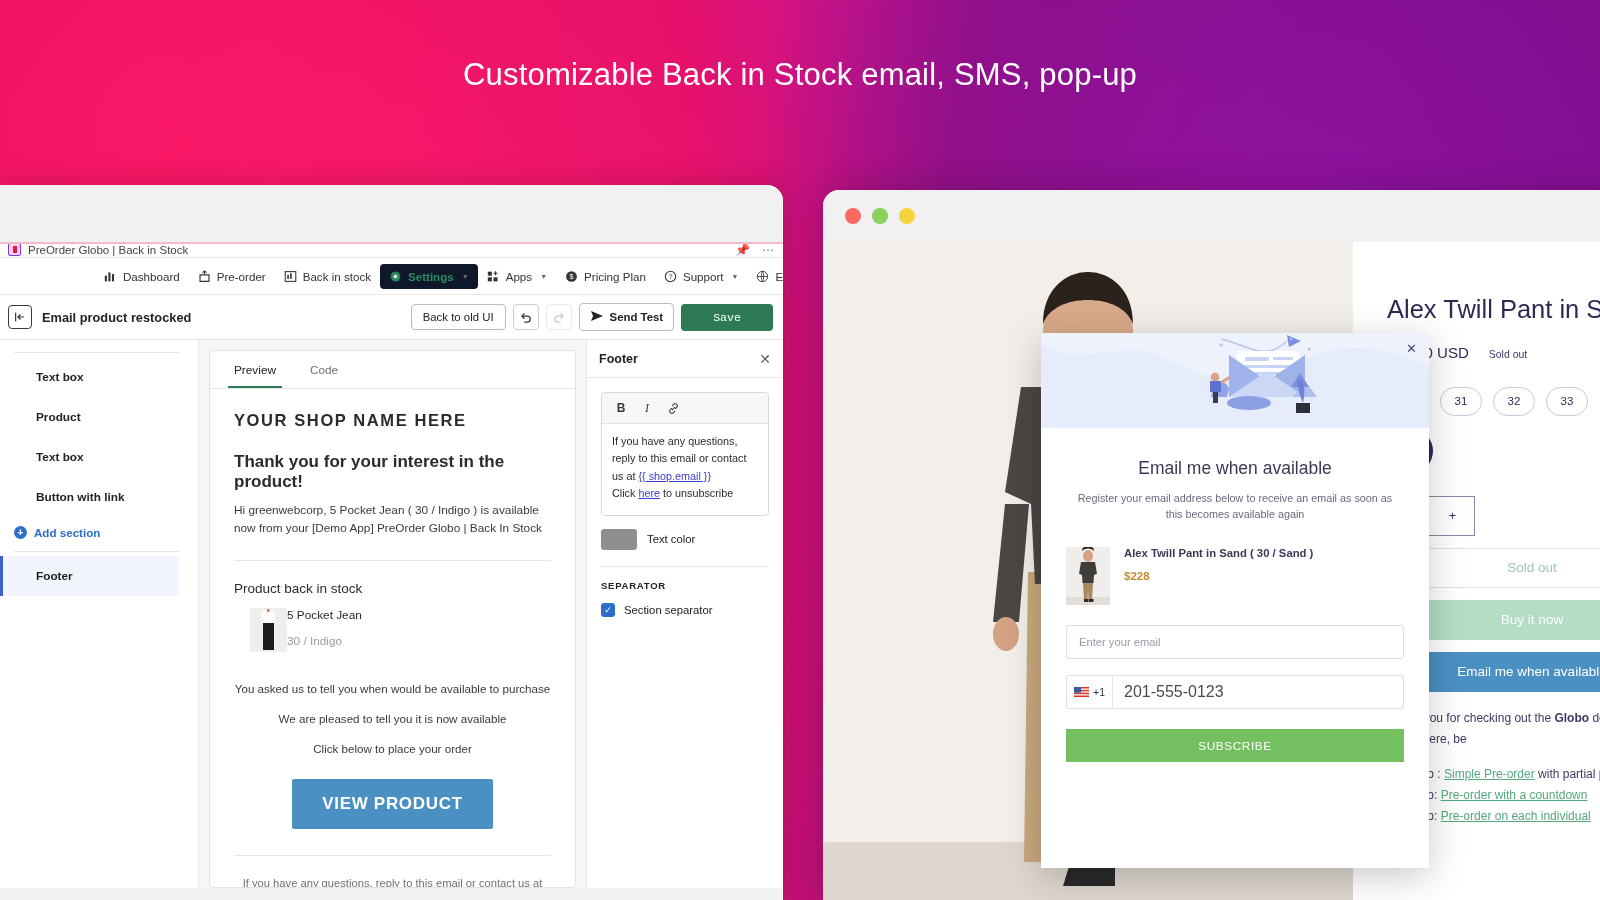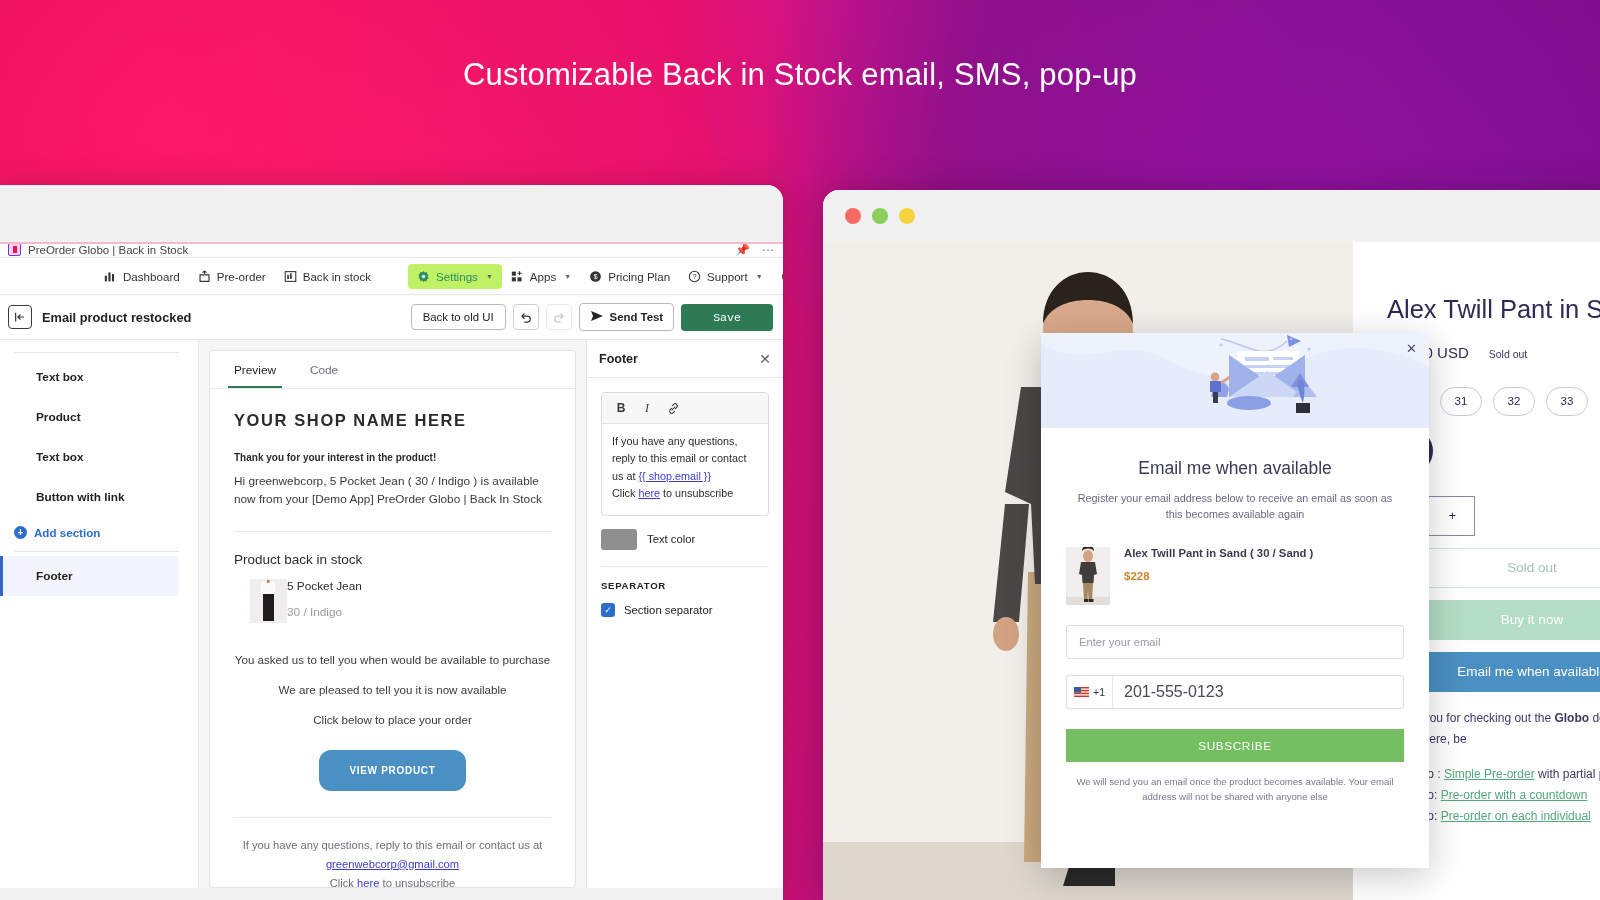--- a/index.html
+++ b/index.html
@@ -88,21 +88,21 @@
   
   #app-nav{
     height:37px; background:#fff; border-bottom:1px solid #e6e6e6;
     display:flex; align-items:center; padding-left:95px; gap:0px;
   }
   .nav-item{
     display:flex;align-items:center;gap:6px;
     font-size:11.6px;color:#333; padding:6px 9px; border-radius:4px;
     white-space:nowrap;
   }
-  .nav-item.active{ background:#bef264; color:#2e8b62; font-weight:400;margin-left:28px; }
+  .nav-item.active{ background:#0f172a; color:#2e8b62; font-weight:700; }
   .nav-ico{ width:13px;height:13px; display:inline-block; flex:none; }
   .caret{ font-size:7px; color:#666; margin-left:2px; }
   .nav-right{ margin-left:auto; padding-right:8px; display:flex; align-items:center; }
 
   
   #app-subhead{
     height:45px; background:#fff; border-bottom:1px solid #e4e4e4;
     display:flex; align-items:center; padding:0 10px 0 8px; gap:10px;
   }
   .collapse-btn{
@@ -159,33 +159,33 @@
   #preview-pane{ flex:1; background:#f6f6f7; padding:10px 10px 0 10px; overflow:hidden;}
   #preview-card{
     background:#fff; border:1px solid #e3e3e3; border-radius:4px; height:100%;
     display:flex; flex-direction:column;
   }
   #preview-tabs{ display:flex; padding:0 18px; border-bottom:1px solid #e8e8e8; flex:none;}
   .ptab{ font-size:11.8px; color:#6d7175; padding:12px 6px 9px; margin-right:22px; }
   .ptab.active{ color:#202223; border-bottom:2.5px solid #2d7a54; }
   #email-body{ padding:22px 24px 0; overflow:hidden; }
   #shop-name{ font-size:16.5px; font-weight:bold; letter-spacing:1.6px; color:#2b2b2b; }
-  #thanks{ font-size:10px; font-weight:bold; color:#2b2b2b; margin-top:22px; }
+  #thanks{ font-size:17px; font-weight:bold; color:#2b2b2b; margin-top:22px; }
   #greeting{ font-size:11.8px; color:#3a3a3a; margin-top:9px; line-height:1.55; }
   .email-hr{ height:1px; background:#e6e6e6; margin:22px 0 0; }
   #back-in-stock-title{ font-size:13.5px; color:#2b2b2b; margin-top:20px; }
   #prod-row{ display:flex; gap:0; margin-top:12px; padding-left:16px; align-items:flex-start;}
   .prod-thumb{ width:37px;height:44px; flex:none; overflow:hidden; background:#e9e9e9;}
   .prod-thumb svg{ display:block; }
   #prod-name{ font-size:11.8px; color:#2b2b2b; }
   #prod-variant{ font-size:11.8px; color:#9a9a9a; margin-top:12px; }
   .center-line{ text-align:center; font-size:11.6px; color:#3a3a3a; margin-top:17px;}
   #view-product-btn{
     display:block; margin:24px auto 0; background:#4a90c2; color:#fff;
-    border:none; border-radius:12px; font-size:10px; font-weight:bold;
+    border:none; border-radius:2px; font-size:17px; font-weight:bold;
     letter-spacing:.7px; padding:15px 30px; font-family:inherit;
   }
   #email-footer{
     margin-top:26px; border-top:1px solid #e6e6e6; padding-top:18px;
     text-align:center; font-size:11.2px; color:#6d7175; line-height:1.7;
   }
   #email-footer a{ color:#3b3bd1; }
 
   
   #settings-pane{
@@ -667,14 +667,13 @@
             <rect y="8.57" width="15" height="1.43" fill="#d32"></rect>
             <rect width="7" height="5.7" fill="#3c5a9c"></rect>
           </svg>
       </span>
       <span>+1</span>
     </div>
     <div id="phone-val">201-555-0123</div>
   </div>
 
   <button id="subscribe-btn">SUBSCRIBE</button>
-  <div id="modal-note">We will send you an email once the product becomes available. Your email address will not be shared with anyone else</div>
 </div>
 
 </body></html>

